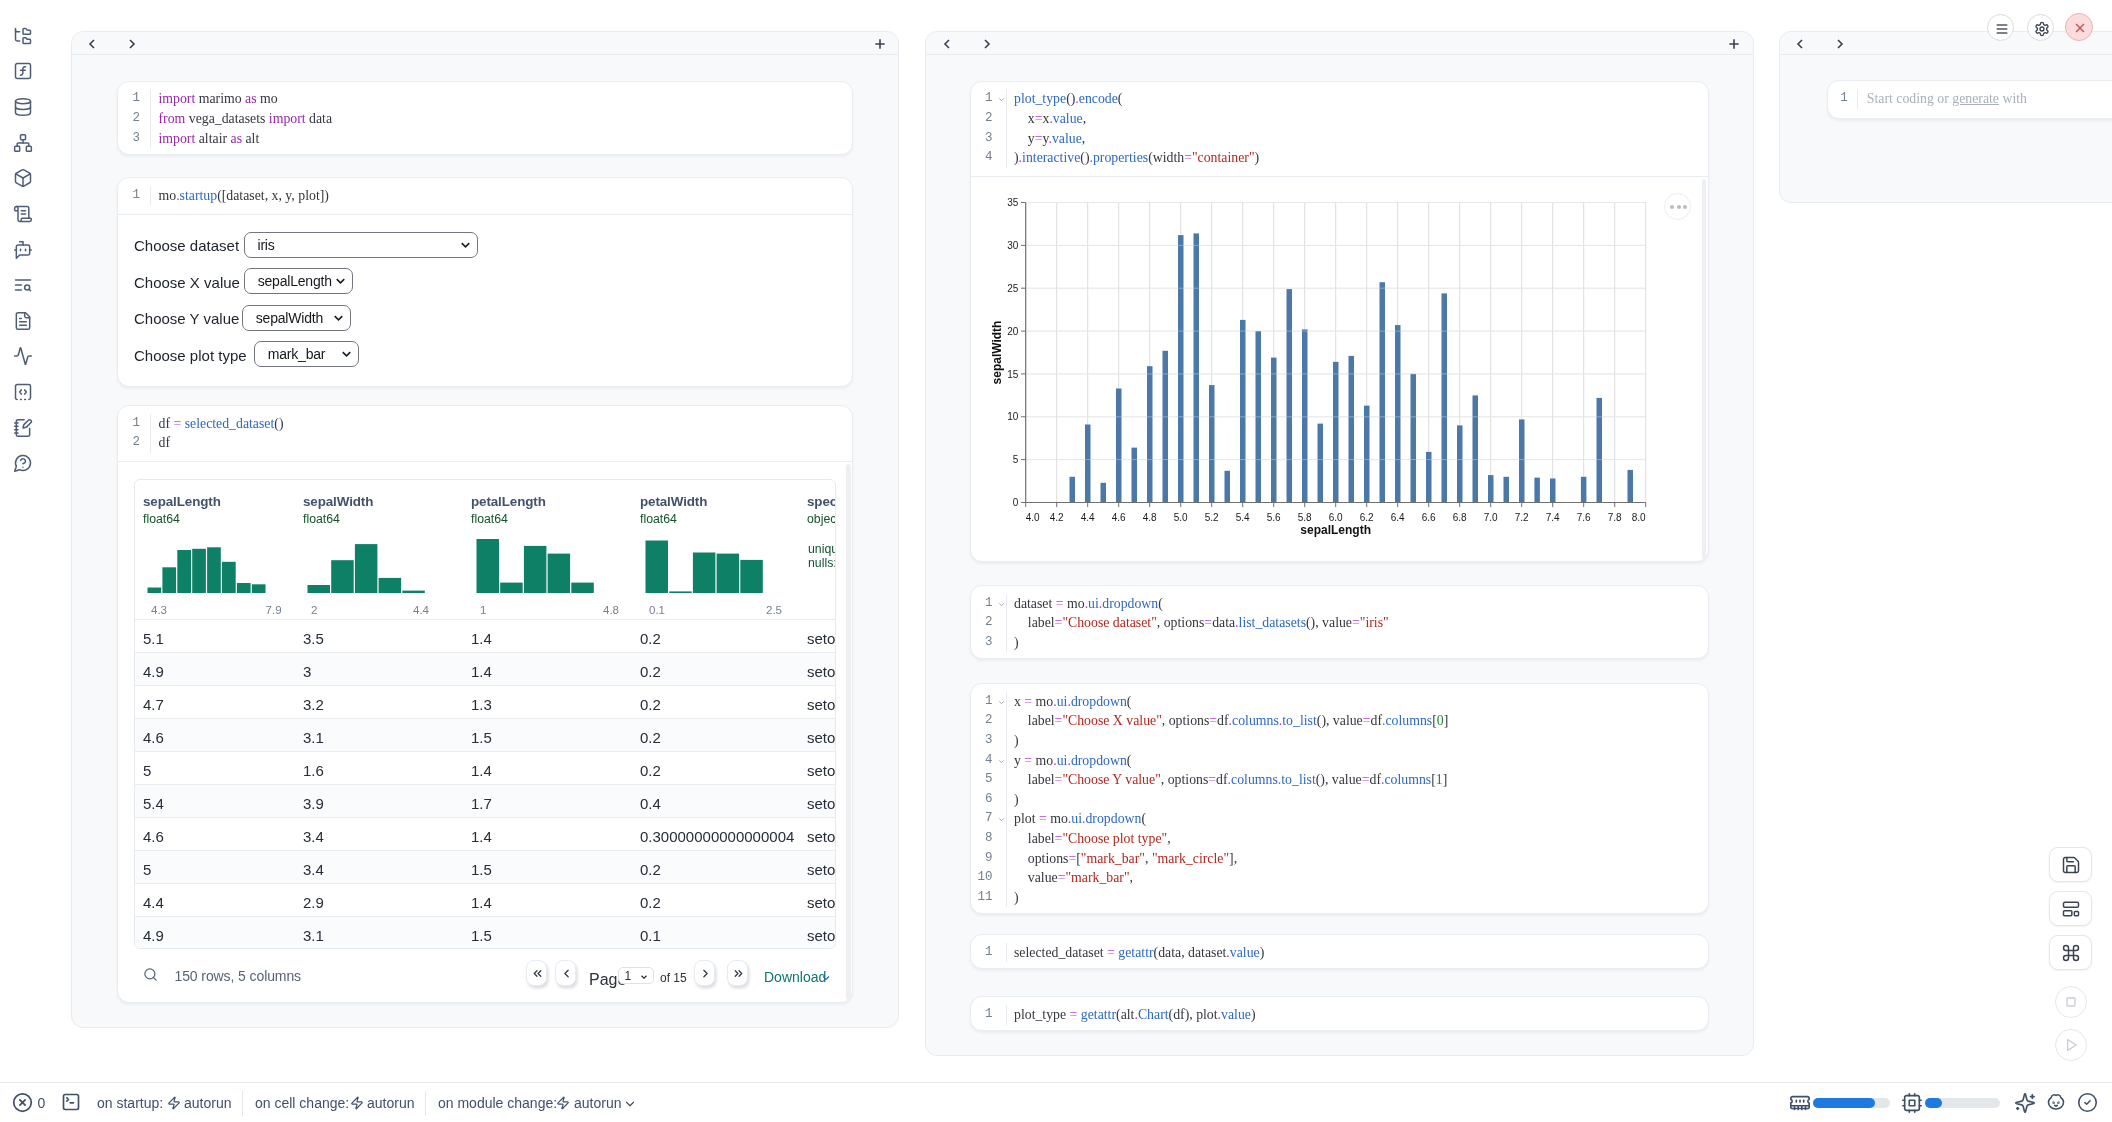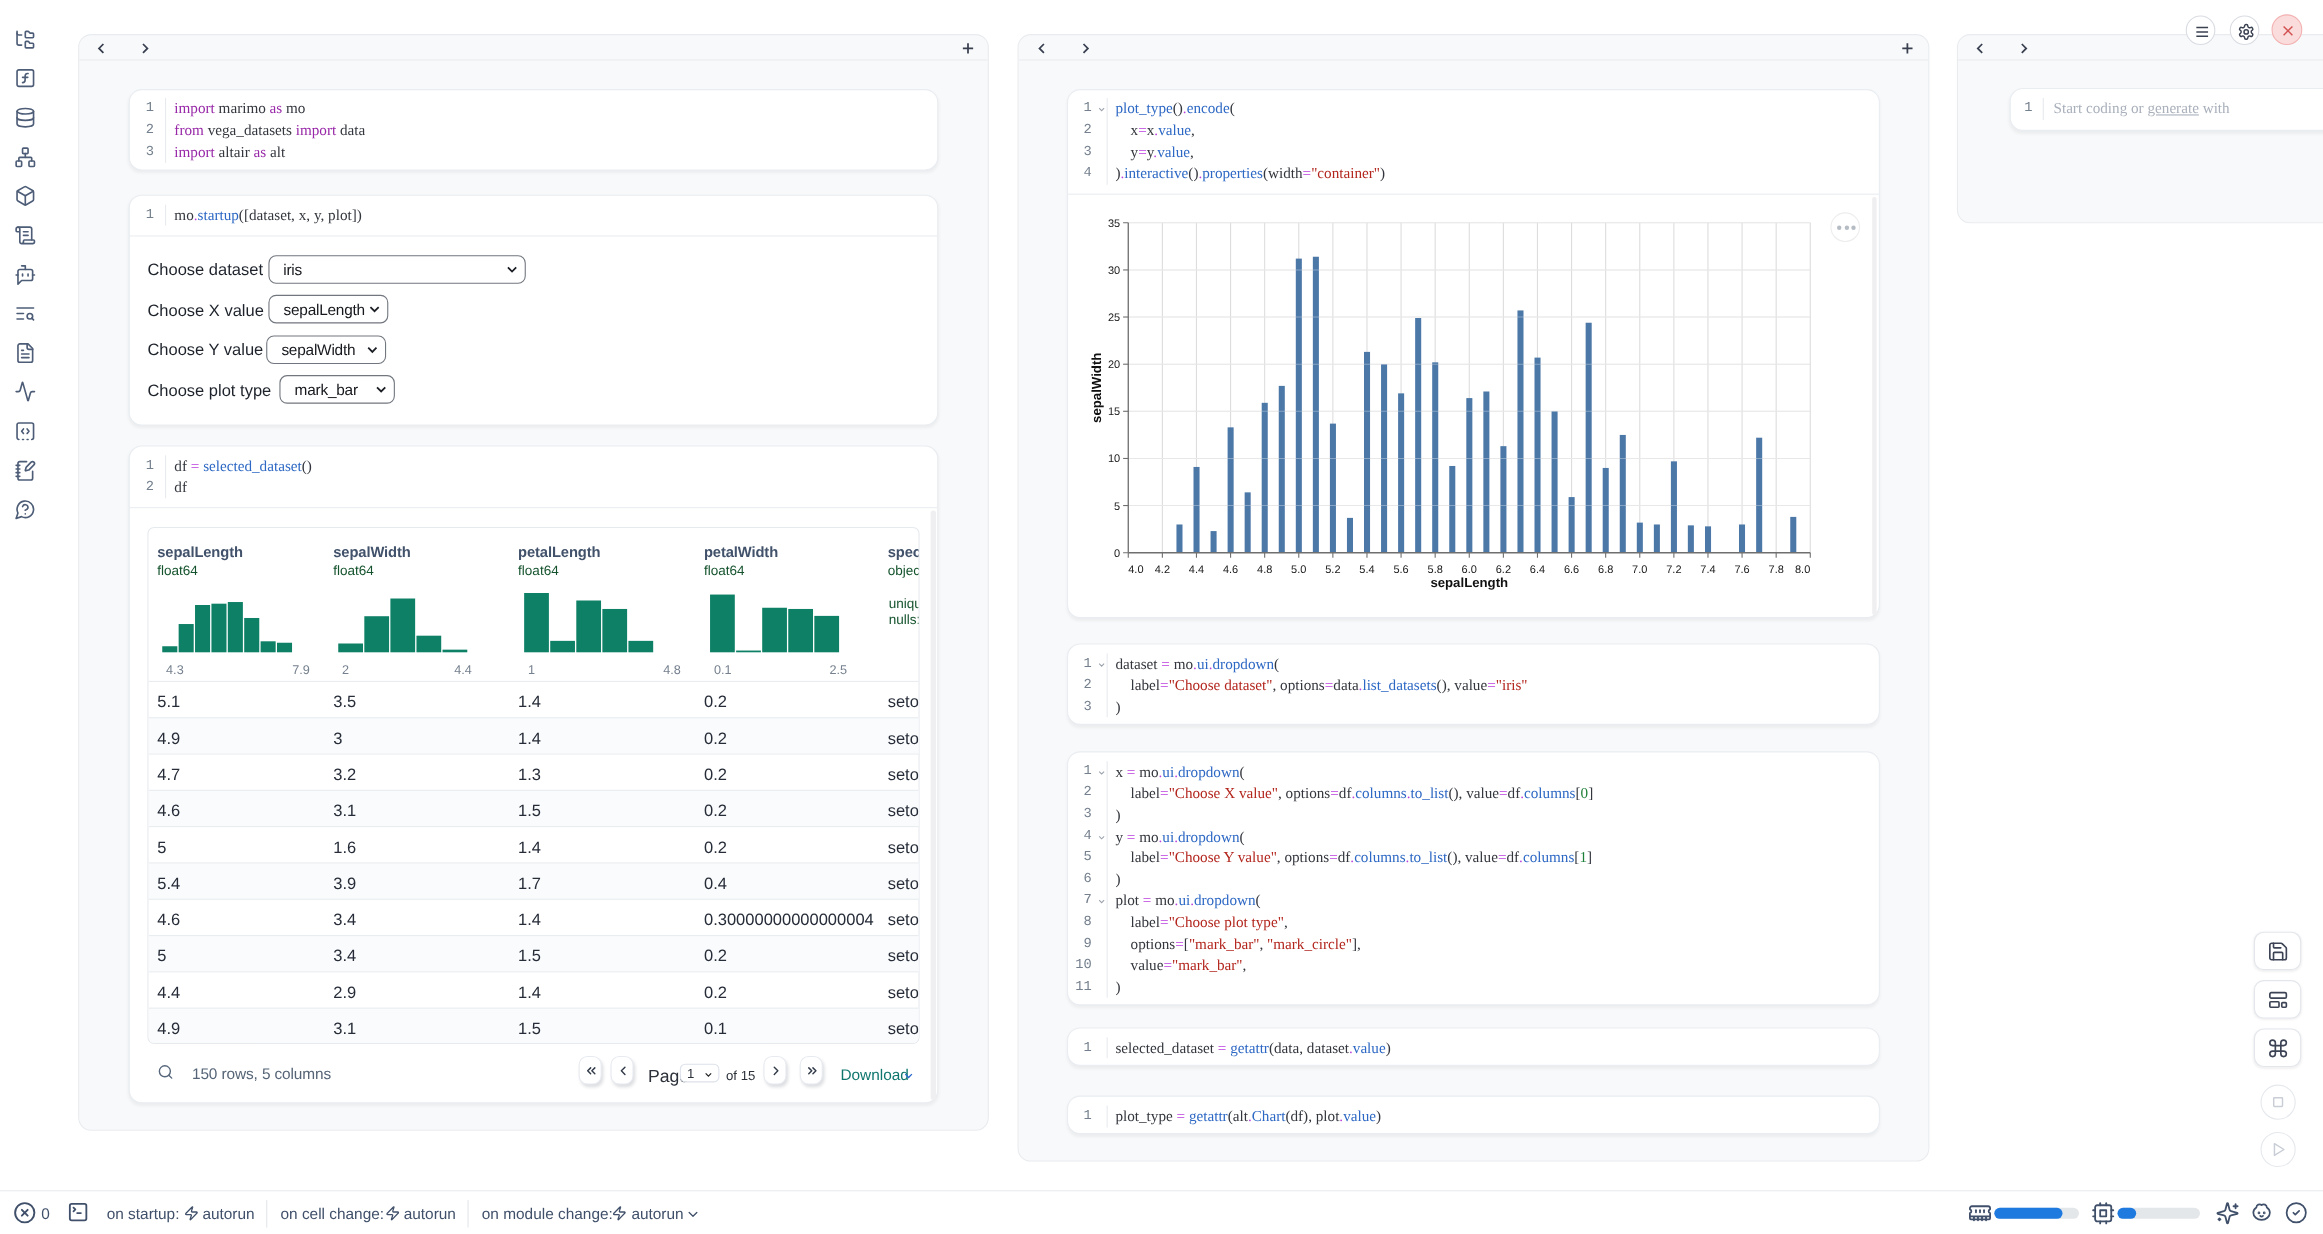--- a/index.html
+++ b/index.html
@@ -258,21 +258,21 @@
         <span class="abs" style="left:504.7px;top:10px">0.1</span>
         <span class="abs" style="left:671.7px;top:10px">setosa</span>
       </div>
       <span class="abs mm" style="left:15.699999999999989px;top:124px">4.3</span>
       <span class="abs mm" style="left:106.30000000000001px;top:124px;width:40px;text-align:right">7.9</span>
       <span class="abs mm" style="left:175.7px;top:124px">2</span>
       <span class="abs mm" style="left:253.7px;top:124px;width:40px;text-align:right">4.4</span>
       <span class="abs mm" style="left:344.7px;top:124px">1</span>
       <span class="abs mm" style="left:443.7px;top:124px;width:40px;text-align:right">4.8</span>
       <span class="abs mm" style="left:513.7px;top:124px">0.1</span>
-      <span class="abs mm" style="left:618.7px;top:124px;width:40px;text-align:left">2.5</span>
+      <span class="abs mm" style="left:618.7px;top:124px;width:40px;text-align:center">2.5</span>
       <span class="abs tt" style="left:672.7px;top:62px">unique</span>
       <span class="abs tt" style="left:672.7px;top:76px">nulls: 0</span>
     </div>
     <svg class="abs" style="left:29px;top:133px" width="126" height="54.5">
       <rect x="0.5" y="48.5" width="13.7" height="5.5" fill="#0e8066"></rect>
       <rect x="15.4" y="28.3" width="13.7" height="25.7" fill="#0e8066"></rect>
       <rect x="30.3" y="11.0" width="13.7" height="43.0" fill="#0e8066"></rect>
       <rect x="45.2" y="9.8" width="13.7" height="44.2" fill="#0e8066"></rect>
       <rect x="60.1" y="8.3" width="13.7" height="45.7" fill="#0e8066"></rect>
       <rect x="75.0" y="22.8" width="13.7" height="31.2" fill="#0e8066"></rect>

